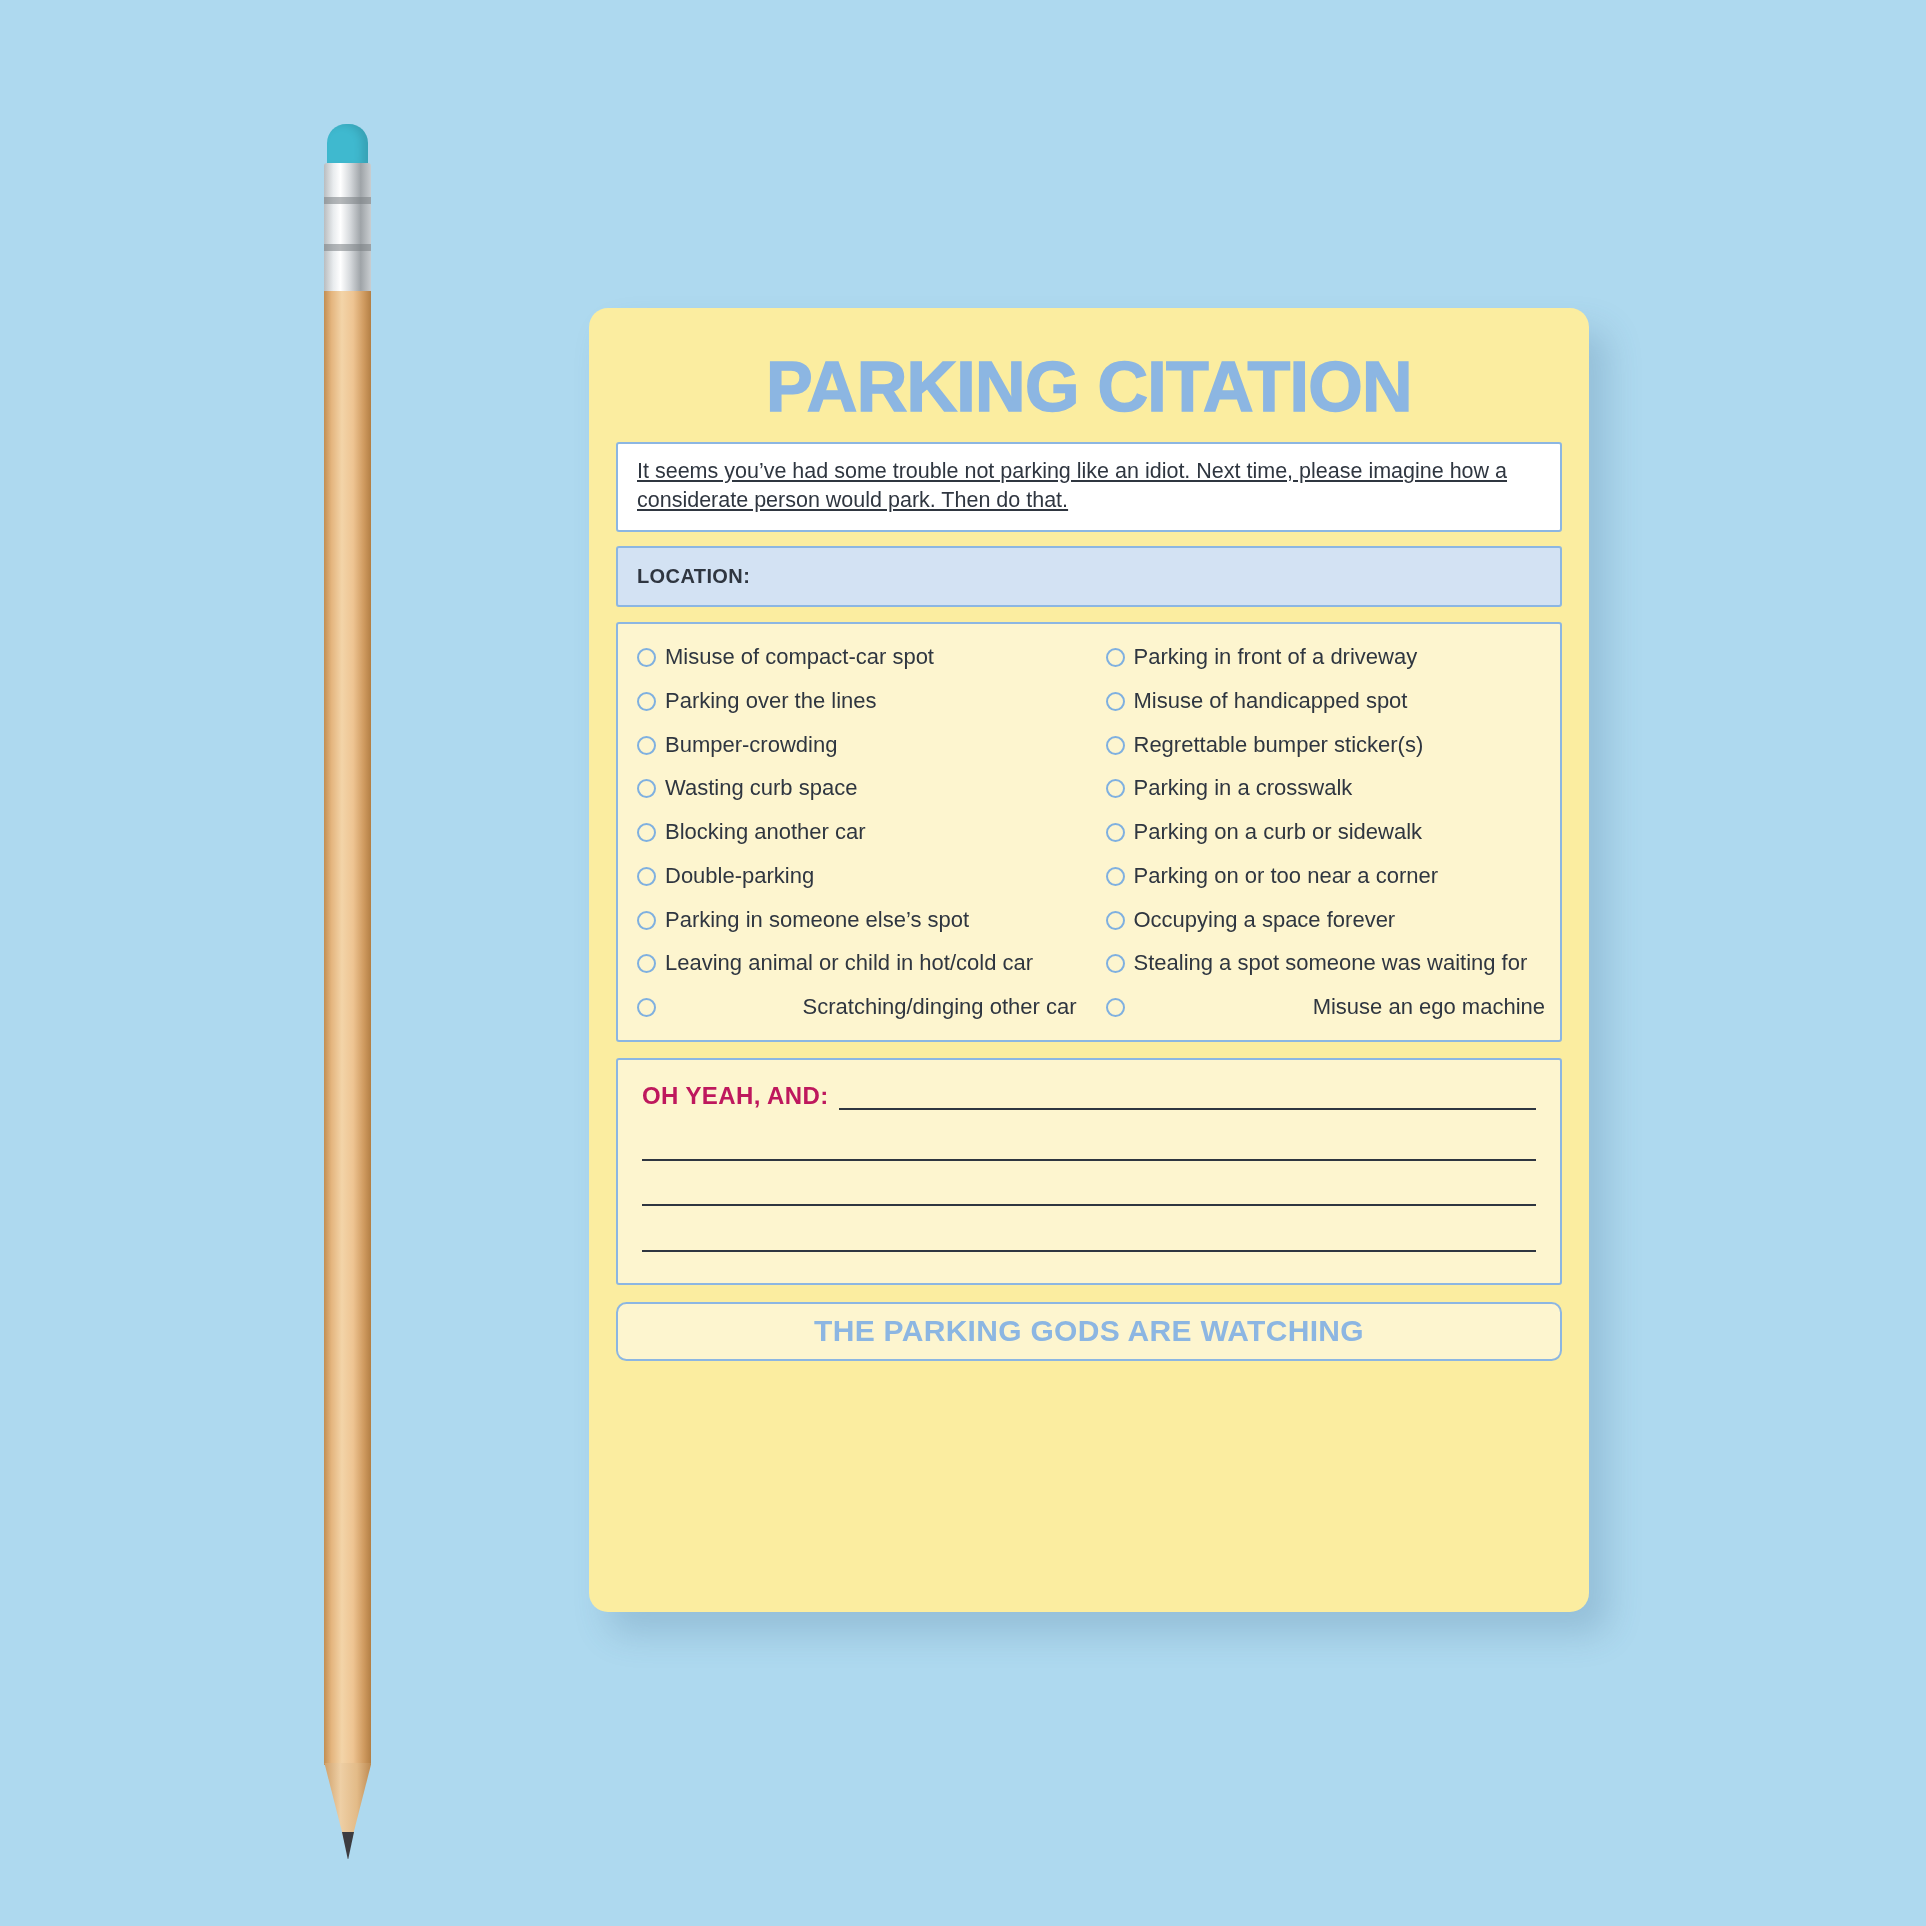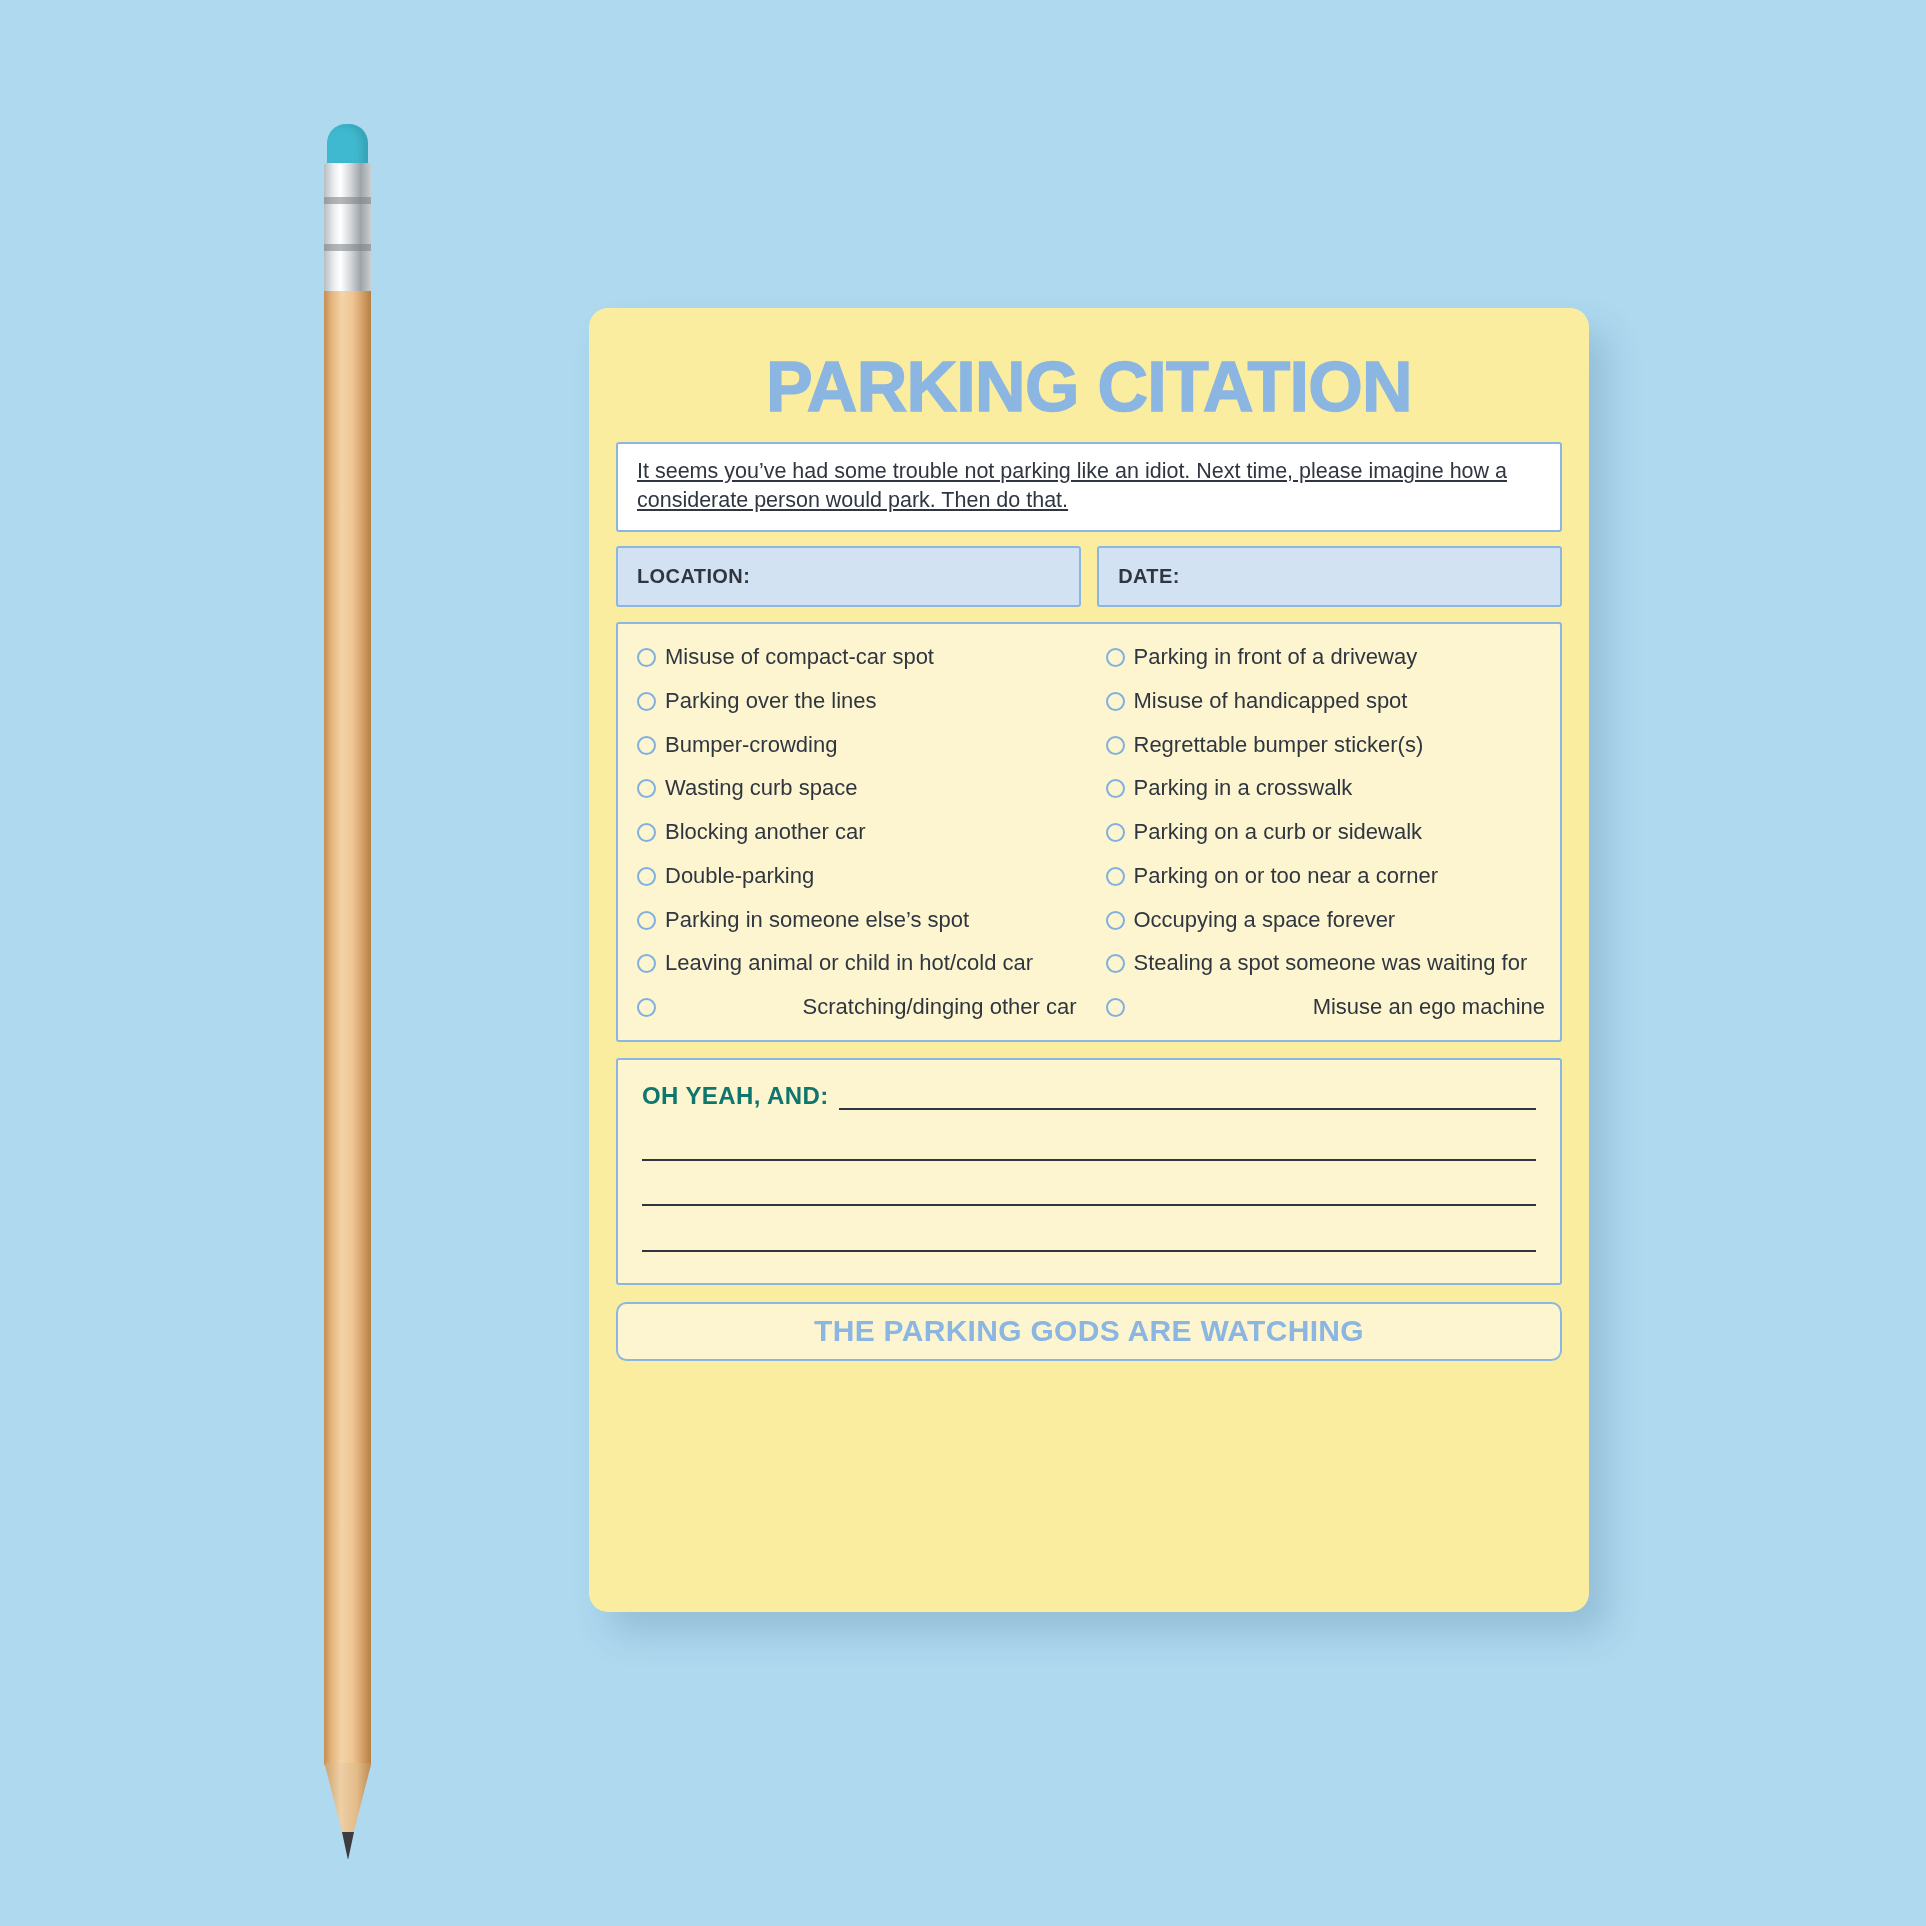--- a/index.html
+++ b/index.html
@@ -201,21 +201,21 @@
     padding: 22px 24px 19px 24px;
     height: 227px;
     box-sizing: border-box;
   }
   .note-head-row {
     display: flex;
     align-items: flex-end;
     gap: 10.4px;
   }
   .note-label {
-    color: #0f766e;
+    color: #be185d;
     font-size: 24px;
     font-weight: bold;
     letter-spacing: 0.4px;
     white-space: nowrap;
     padding-bottom: 4.4px;
   }
   .note-rule {
     flex: 1;
     border-bottom: 2.2px solid #2f3640;
     height: 0.7px;
@@ -268,23 +268,20 @@
 
   <div id="notepad">
 
     <div class="pad-title">PARKING CITATION</div>
 
     <div class="intro-box">It seems you’ve had some trouble not parking like an idiot. Next time, please imagine how a considerate person would park. Then do that.</div>
 
     <div class="meta-row">
       <div class="meta-field">
         <span class="meta-label">LOCATION:</span>
-      </div>
-      <div class="meta-field">
-        <span class="meta-label">DATE:</span>
       </div>
     </div>
 
     <div class="checklist-box">
 
       <div class="check-col">
         <div class="check-item">
           <span class="check-circle"></span>
           <span class="check-label">Misuse of compact-car spot</span>
         </div>

